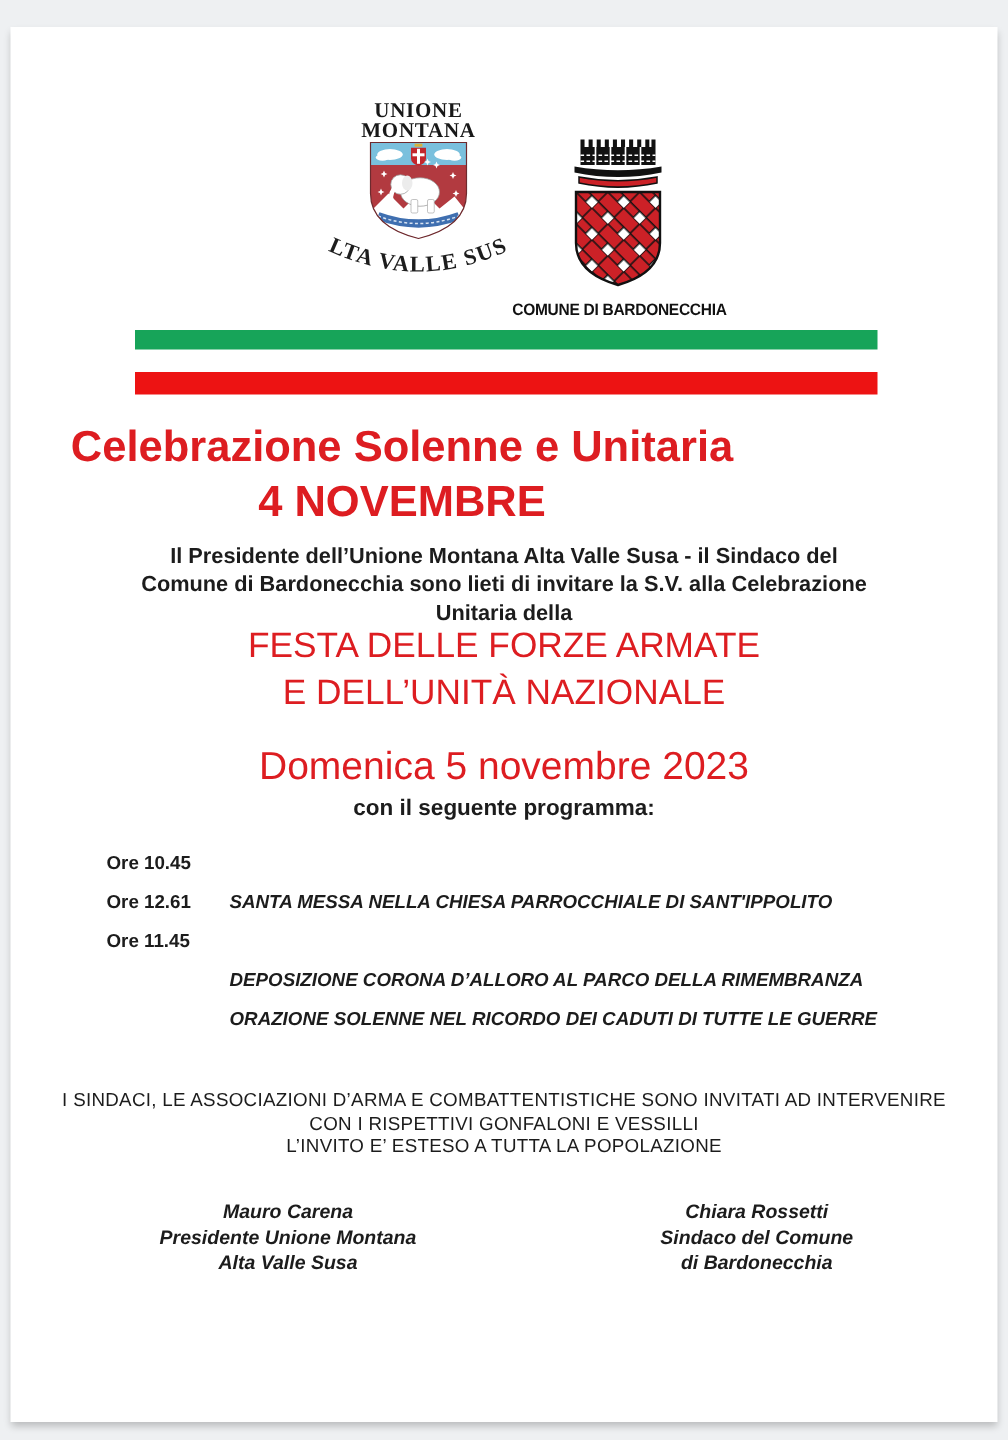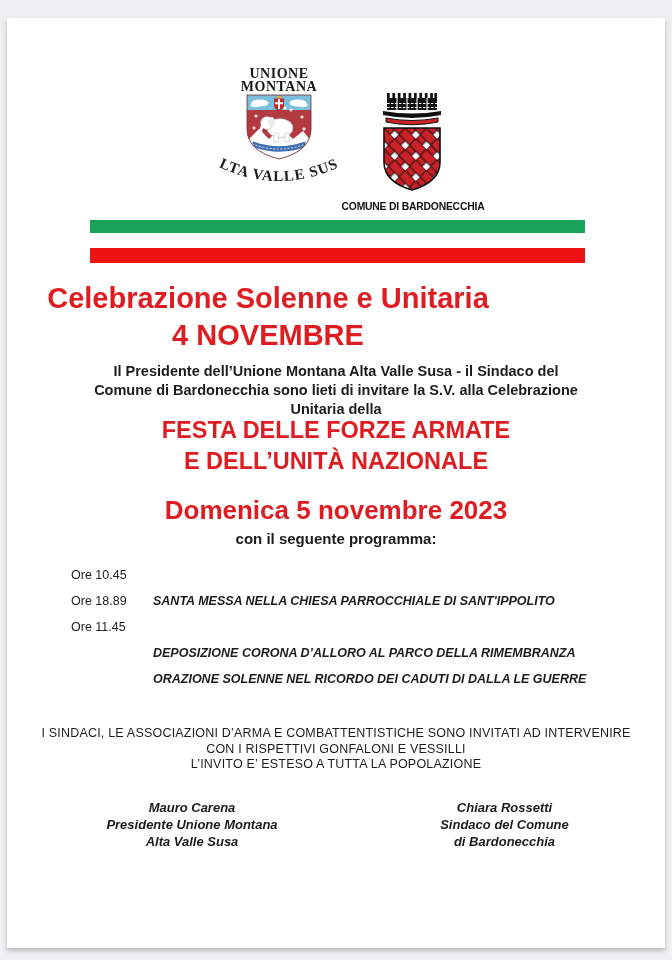--- a/index.html
+++ b/index.html
@@ -32,29 +32,29 @@
   
   .flag{left:83px; width:495px;}
   .flag-green{top:202px; height:13px; background:var(--flag-green);}
   .flag-red{top:230px; height:15px; background:var(--flag-red);}
   
   .title{left:0; top:262px; width:522px; text-align:center;
     color:var(--accent-red); font-weight:bold; font-size:29px; line-height:37px;}
   .intro{left:0; top:344px; width:658px; padding:0 80px; text-align:center;
     font-weight:bold; font-size:14.5px; line-height:19px;}
   .festa{left:0; top:397px; width:658px; text-align:center;
-    color:var(--accent-red); font-weight:bold; font-size:23.5px; line-height:31px;}
+    color:var(--accent-red); font-weight:normal; font-size:23.5px; line-height:31px;}
   .date-heading{left:0; top:477px; width:658px; text-align:center;
-    color:var(--accent-red); font-weight:bold; font-size:26px;}
+    color:var(--accent-red); font-weight:normal; font-size:26px;}
   .program-intro{left:0; top:512px; width:658px; text-align:center;
     font-weight:bold; font-size:15px;}
   
   .program{left:64px; top:549px; width:538px;}
   .program-row{display:flex; margin-bottom:9px;}
-  .program-time{flex:0 0 82px; font-weight:normal; font-size:12.5px; line-height:17px;}
+  .program-time{flex:0 0 82px; font-weight:bold; font-size:12.5px; line-height:17px;}
   .program-desc{flex:1; font-weight:bold; font-style:italic; font-size:12.5px; line-height:17px;}
   .program-desc.justify{text-align:justify;}
   
   .notice{left:0; top:708px; width:658px; text-align:center;
     font-size:12.5px; line-height:15.5px; letter-spacing:.2px;}
   
   .sig{font-weight:bold; font-style:italic; font-size:13px; line-height:17px; text-align:center;}
   .sig-left{left:50px; top:781px; width:270px;}
   .sig-right{left:365px; top:781px; width:265px;}
   .serif-caps{font-family:"Liberation Serif", serif; font-weight:bold;}
@@ -177,33 +177,33 @@
 
   <div class="abs date-heading">Domenica 5 novembre 2023</div>
 
   <div class="abs program-intro">con il seguente programma:</div>
 
   <div class="abs program">
     <div class="program-row">
       <span class="program-time">Ore 10.45</span>
     </div>
     <div class="program-row">
-      <span class="program-time">Ore 18.89</span>
+      <span class="program-time">Ore 12.61</span>
       <span class="program-desc">SANTA MESSA NELLA CHIESA PARROCCHIALE DI SANT'IPPOLITO</span>
     </div>
     <div class="program-row">
       <span class="program-time">Ore 11.45</span>
     </div>
     <div class="program-row">
       <span class="program-time"></span>
       <span class="program-desc">DEPOSIZIONE CORONA D’ALLORO AL PARCO DELLA RIMEMBRANZA</span>
     </div>
     <div class="program-row">
       <span class="program-time"></span>
-      <span class="program-desc">ORAZIONE SOLENNE NEL RICORDO DEI CADUTI DI DALLA LE GUERRE</span>
+      <span class="program-desc">ORAZIONE SOLENNE NEL RICORDO DEI CADUTI DI TUTTE LE GUERRE</span>
     </div>
   </div>
 
   <div class="abs notice">
     <div>I SINDACI, LE ASSOCIAZIONI D’ARMA E COMBATTENTISTICHE SONO INVITATI AD INTERVENIRE</div>
     <div>CON I RISPETTIVI GONFALONI E VESSILLI</div>
     <div>L’INVITO E’ ESTESO A TUTTA LA POPOLAZIONE</div>
   </div>
 
   <div class="abs sig sig-left">

